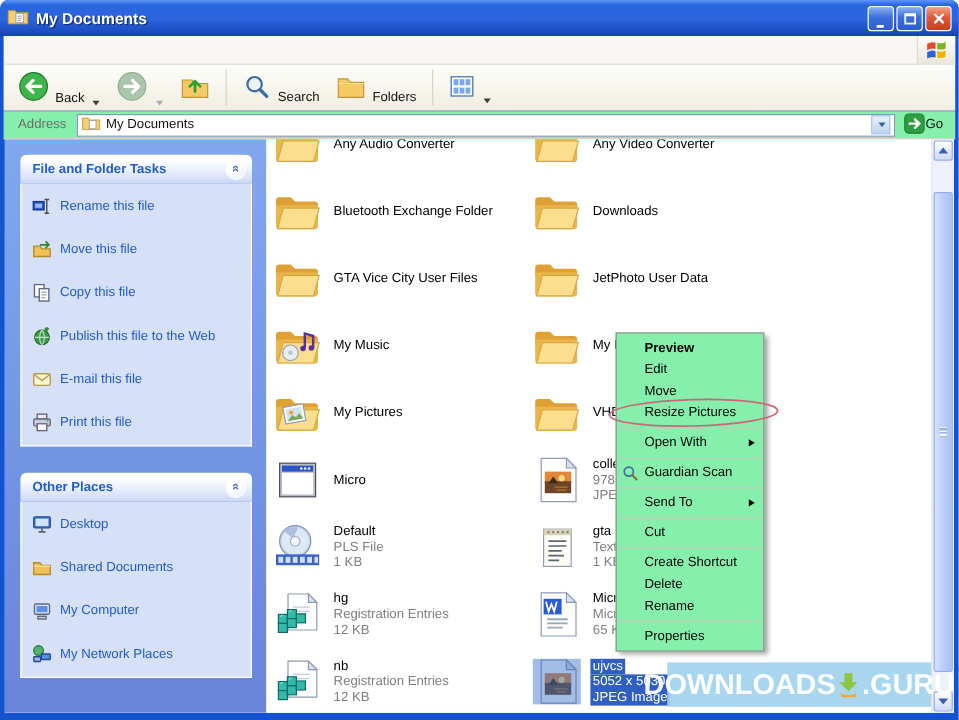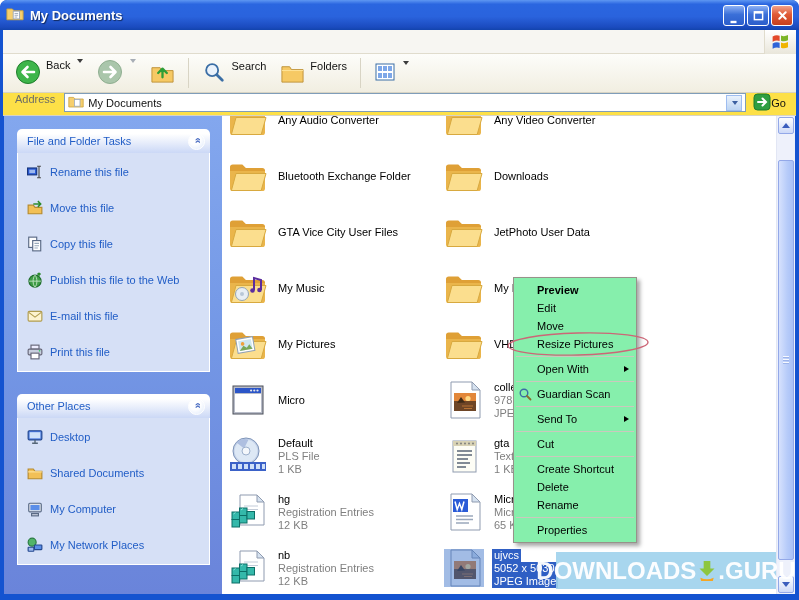--- a/index.html
+++ b/index.html
@@ -24,48 +24,48 @@
   .menubar { position:absolute; top:30px; left:3px; right:3px; height:24px;
     background:#f7f6f2; border-bottom:1px solid #e0dccd; display:flex; align-items:center; padding-left:4px; }
   .menu-item { padding:4px 9px; font-size:11px; color:#111; }
   .win-flag { margin-left:auto; width:32px; height:24px; display:flex; align-items:center;
     justify-content:center; border-left:1px solid #e0dccd; background:linear-gradient(180deg,#fff,#e9e6da); }
 
   
   .toolbar { position:absolute; top:54px; left:3px; right:3px; height:39px;
     background:linear-gradient(180deg,#fdfdfa,#f1eee1); border-bottom:1px solid #d8d4c4;
     display:flex; align-items:center; padding-left:6px; gap:2px; }
-  .tb-btn { display:flex; align-items:flex-start; gap:5px; padding:4px 6px; font-size:11px; color:#111; }
+  .tb-btn { display:flex; align-items:flex-end; gap:5px; padding:4px 6px; font-size:11px; color:#111; }
   .tb-btn.disabled { color:#9aa0a8; }
   .tb-sep { width:1px; height:30px; background:#d8d4c4; margin:0 5px; }
   .dd-arrow { width:0; height:0; border-left:3px solid transparent; border-right:3px solid transparent;
     border-top:4px solid #3c3c3c; margin-left:2px; }
   .dd-arrow.dim { border-top-color:#a8aeb6; }
 
   
   .addressbar { position:absolute; top:93px; left:3px; right:3px; height:23px;
-    background:#fde047; border-bottom:1px solid #d8d4c4; display:flex; align-items:flex-start; padding:0 3px; }
+    background:#86efac; border-bottom:1px solid #d8d4c4; display:flex; align-items:center; padding:0 3px; }
   .address-label { color:#6d6d66; font-size:11px; padding:0 9px; }
   .address-input { flex:1; height:19px; background:#fff; border:1px solid #7f9db9;
     display:flex; align-items:center; padding:0 3px; gap:4px; }
   .address-value { font-size:11px; color:#111; }
   .dd-btn { margin-left:auto; width:16px; height:16px; border:1px solid #9ebdf0;
     background:linear-gradient(180deg,#eaf2fc,#bcd4f2); display:flex; align-items:center; justify-content:center; }
   .go-btn { display:flex; align-items:center; gap:0; padding:0 7px; font-size:11px; color:#111; }
 
   
   .main { position:absolute; top:116px; left:4px; right:4px; bottom:6px; background:#fff;
     display:flex; overflow:hidden; }
 
   .sidebar { width:218px; flex:none; background:linear-gradient(180deg,#83a7ee 0%,#7498e6 45%,#6a84da 100%);
     padding:13px 12px 0 13px; overflow:hidden; }
   .panel { margin-bottom:22px; }
   .panel-header { height:24px; background:linear-gradient(180deg,#ffffff 20%,#cbd8f6);
     border-radius:5px 5px 0 0; display:flex; align-items:center; padding:0 5px 0 10px; }
-  .panel-title { color:#215dc6; font-weight:normal; font-size:11px; flex:1; }
+  .panel-title { color:#215dc6; font-weight:bold; font-size:11px; flex:1; }
   .chev-btn { width:17px; height:17px; border-radius:50%; flex:none;
     background:radial-gradient(circle at 38% 32%,#ffffff 40%,#dde8fb); border:1px solid #fff;
     color:#4d6fc3; display:flex; align-items:center; justify-content:center;
     font-weight:bold; font-size:11px; }
   .chev-glyph { display:inline-block; letter-spacing:-1px; }
   .chev-up .chev-glyph { transform:rotate(-90deg); }
   .chev-down .chev-glyph { transform:rotate(90deg); }
   .panel-body { background:#d6e0f6; border:1px solid #fff; border-top:none;
     padding:11px 4px 12px 9px; display:flex; flex-direction:column; gap:21px; }
   .panel-item { display:flex; align-items:center; gap:7px; font-size:11px; color:#215dc6; }

